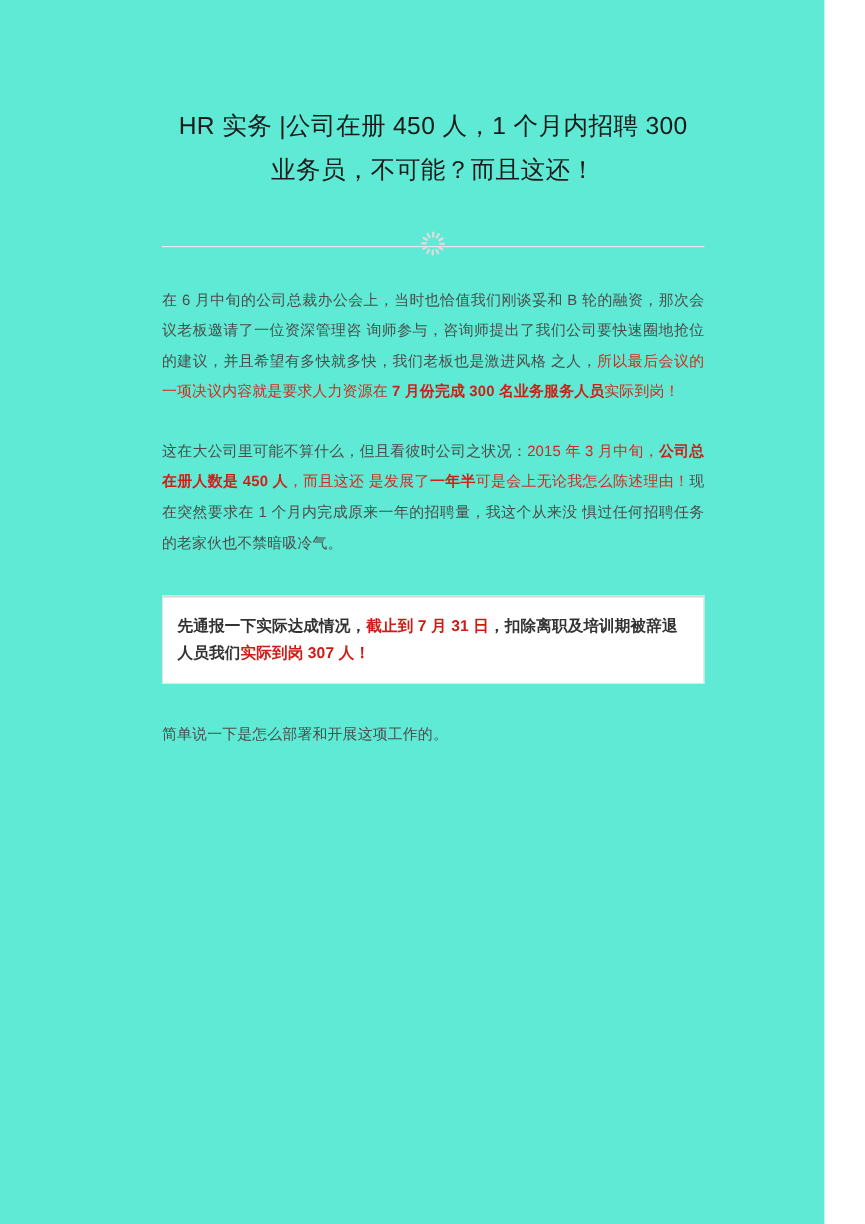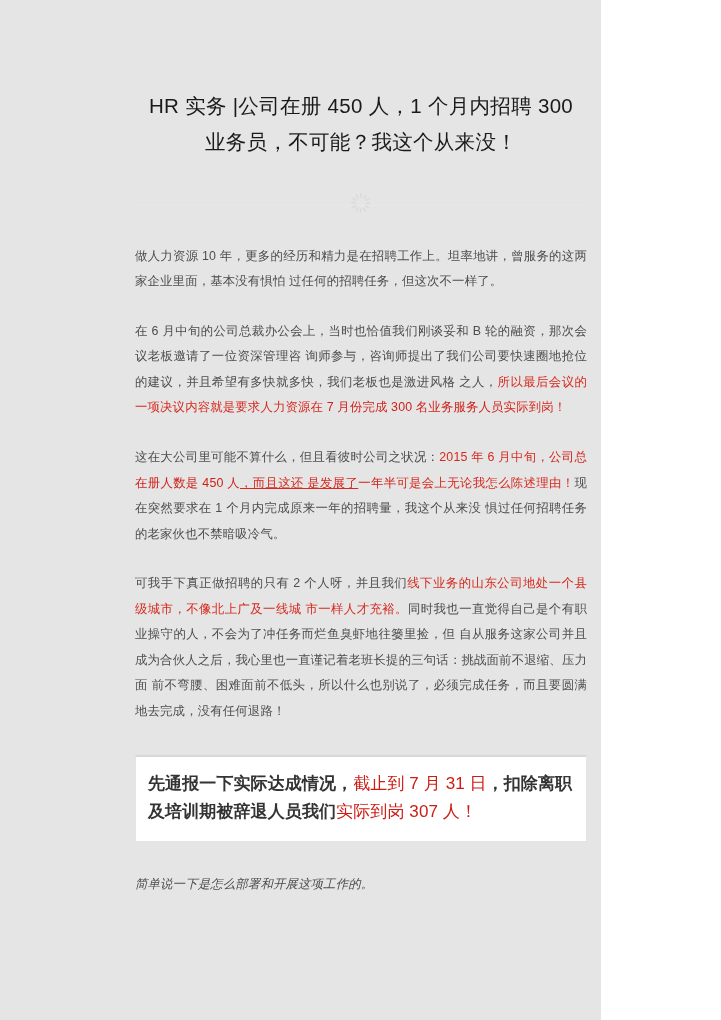--- a/index.html
+++ b/index.html
@@ -8,23 +8,23 @@
     background: #ffffff;
   }
   body {
     width: 721px;
     height: 1020px;
     font-family: "Liberation Sans", "DejaVu Sans", sans-serif;
     overflow: hidden;
     position: relative;
   }
   .page {
-    width: 601px;
+    width: 687px;
     height: 1020px;
-    background: #e5e5e5;
+    background: #5eead4;
     box-sizing: border-box;
     padding: 0;
     position: relative;
   }
   .content {
     position: absolute;
     left: 135px;
     top: 0;
     width: 452px;
   }
@@ -85,60 +85,60 @@
     padding-top: 24px;
     font-size: 12.4px;
     line-height: 2.06;
     color: #4d4d4d;
     text-align: justify;
     letter-spacing: 0.15px;
   }
   .para.first { padding-top: 30px; }
 
   .red { color: #d6291e; }
-  .red-b { color: #cf1f17; font-weight: normal; }
-  .red-u { color: #d6291e; text-decoration: underline; }
+  .red-b { color: #cf1f17; font-weight: bold; }
+  .red-u { color: #d6291e; }
   .bold { font-weight: bold; color: #333333; }
 
   
   .callout {
     margin-top: 30px;
     border: 1px solid #e4e4e4;
     border-top: 2px solid #d8d8d8;
     background: #ffffff;
     padding: 13px 12px 14px 12px;
     box-sizing: border-box;
   }
   .callout-text {
     margin: 0;
-    font-size: 17px;
+    font-size: 13px;
     line-height: 1.7;
     font-weight: bold;
     color: #3a3a3a;
     letter-spacing: 0.1px;
   }
   .callout-text .red-b { color: #cc1c14; }
 
   
-  .para.closing { padding-top: 30px; font-style: italic; }
+  .para.closing { padding-top: 30px; }
   .para.bold-para {
     padding-top: 26px;
     font-weight: bold;
     color: #333333;
   }
 </style>
 </head>
 <body>
 
 <div class="page">
   <div class="content">
 
     <h1 class="doc-title">
       <span class="line1">HR 实务 |公司在册 450 人，1 个月内招聘 300</span>
-      <span class="line2">业务员，不可能？我这个从来没！</span>
+      <span class="line2">业务员，不可能？而且这还！</span>
     </h1>
 
     <div class="divider-wrap">
       <div class="divider-rule"></div>
       <div class="spinner">
         <i style="transform:rotate(0deg)"></i>
         <i style="transform:rotate(30deg)"></i>
         <i style="transform:rotate(60deg)"></i>
         <i style="transform:rotate(90deg)"></i>
         <i style="transform:rotate(120deg)"></i>
@@ -146,24 +146,22 @@
         <i style="transform:rotate(180deg)"></i>
         <i style="transform:rotate(210deg)"></i>
         <i style="transform:rotate(240deg)"></i>
         <i style="transform:rotate(270deg)"></i>
         <i style="transform:rotate(300deg)"></i>
         <i style="transform:rotate(330deg)"></i>
       </div>
     </div>
 
     <div>
-      <p class="para first"><span>做人力资源 10 年，更多的经历和精力是在招聘工作上。坦率地讲，曾服务的这两家企业里面，基本没有惧怕 过任何的招聘任务，但这次不一样了。</span></p>
       <p class="para"><span>在 6 月中旬的公司总裁办公会上，当时也恰值我们刚谈妥和 B 轮的融资，那次会议老板邀请了一位资深管理咨 询师参与，咨询师提出了我们公司要快速圈地抢位的建议，并且希望有多快就多快，我们老板也是激进风格 之人，</span><span class="red">所以最后会议的一项决议内容就是要求人力资源在 </span><span class="red-b">7 月份完成 300 名业务服务人员</span><span class="red">实际到岗！</span></p>
-      <p class="para"><span>这在大公司里可能不算什么，但且看彼时公司之状况：</span><span class="red">2015 年 6 月中旬，</span><span class="red-b">公司总在册人数是 450 人</span><span class="red-u">，而且这还 是发展了</span><span class="red-b">一年半</span><span class="red">可是会上无论我怎么陈述理由！</span><span>现在突然要求在 1 个月内完成原来一年的招聘量，我这个从来没 惧过任何招聘任务的老家伙也不禁暗吸冷气。</span></p>
-      <p class="para"><span>可我手下真正做招聘的只有 2 个人呀，并且我们</span><span class="red">线下业务的山东公司地处一个县级城市，不像北上广及一线城 市一样人才充裕。</span><span>同时我也一直觉得自己是个有职业操守的人，不会为了冲任务而烂鱼臭虾地往篓里捡，但 自从服务这家公司并且成为合伙人之后，我心里也一直谨记着老班长提的三句话：挑战面前不退缩、压力面 前不弯腰、困难面前不低头，所以什么也别说了，必须完成任务，而且要圆满地去完成，没有任何退路！</span></p>
+      <p class="para"><span>这在大公司里可能不算什么，但且看彼时公司之状况：</span><span class="red">2015 年 3 月中旬，</span><span class="red-b">公司总在册人数是 450 人</span><span class="red-u">，而且这还 是发展了</span><span class="red-b">一年半</span><span class="red">可是会上无论我怎么陈述理由！</span><span>现在突然要求在 1 个月内完成原来一年的招聘量，我这个从来没 惧过任何招聘任务的老家伙也不禁暗吸冷气。</span></p>
     </div>
 
     <div class="callout">
       <p class="callout-text"><span class="bold">先通报一下实际达成情况，</span><span class="red-b">截止到 7 月 31 日</span><span class="bold">，扣除离职及培训期被辞退人员我们</span><span class="red-b">实际到岗 307 人！</span></p>
     </div>
 
     <p class="para closing"><span>简单说一下是怎么部署和开展这项工作的。</span></p>
     <p class="para bold-para"></p>
 
   </div>

